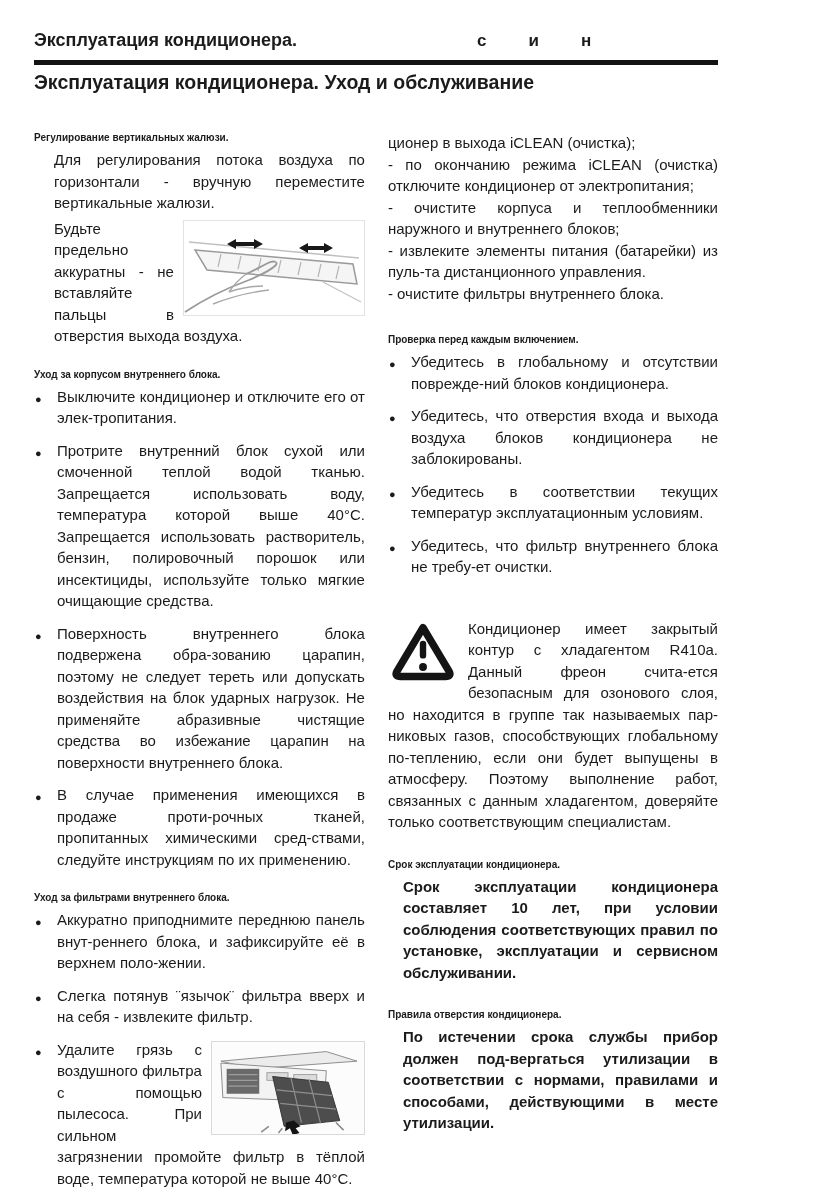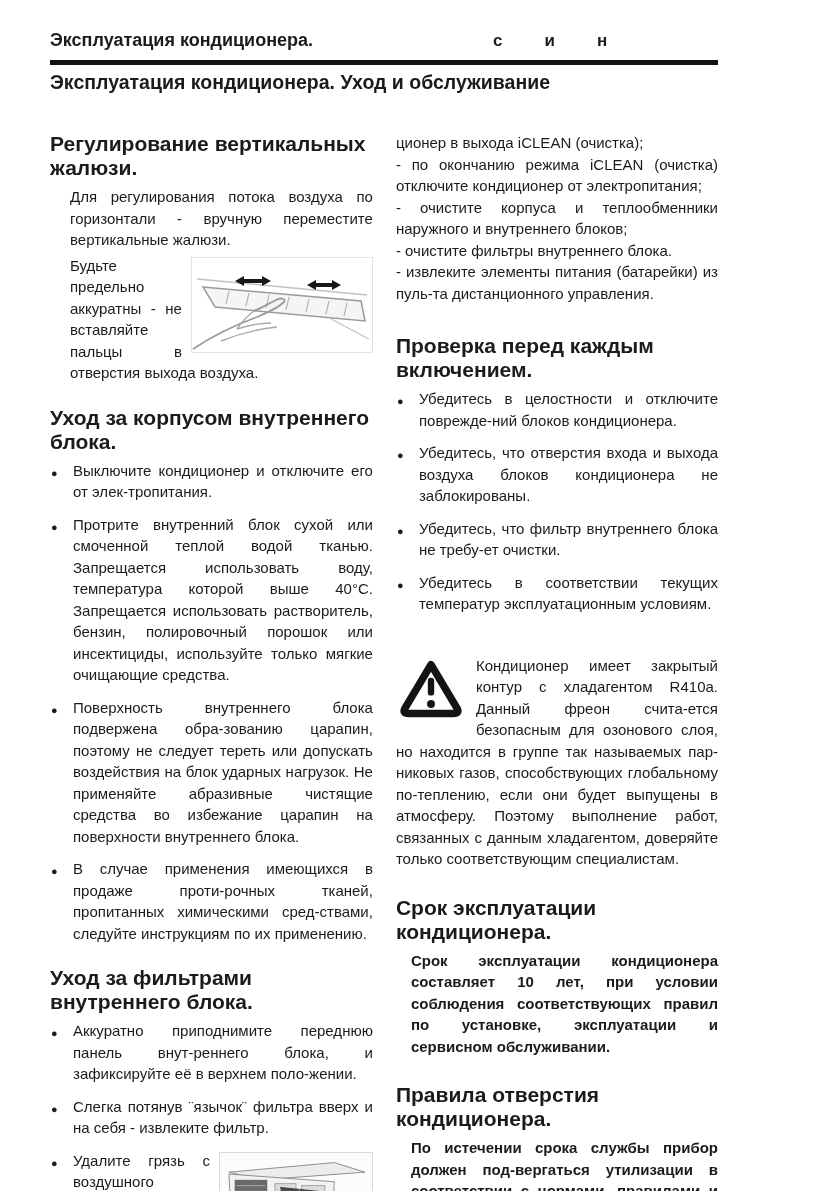--- a/index.html
+++ b/index.html
@@ -1,31 +1,31 @@
 <!DOCTYPE html>
 <html><head>
 <meta charset="utf-8">
 <style>
   html,body{margin:0;padding:0;background:#fff;}
   body{width:839px;height:1191px;overflow:hidden;
        font-family:"Liberation Sans",sans-serif;color:#1b1b1b;}
-  .page{box-sizing:border-box;width:745px;height:1191px;padding:30px 27px 0 50px;}
+  .page{box-sizing:border-box;width:745px;height:1191px;padding:30px 27px 0 34px;}
 
   
   .hdr-row{display:flex;align-items:baseline;font-weight:bold;font-size:18px;}
   .hdr-letters{margin-left:180px;display:flex;gap:42px;font-size:17px;}
   .rule{height:5px;background:#131313;margin:9px 0 6px 0;}
   .page-title{font-size:19.5px;font-weight:bold;margin:2px 0 0 0;}
 
   
   .cols{display:flex;gap:23px;margin-top:38px;}
   .col{width:378px;}
   .col.right{width:377px;}
 
-  h3{font-size:21px;font-weight:bold;margin:0 0 6px 0;clear:both;}
+  h3{font-size:10px;font-weight:bold;margin:0 0 6px 0;clear:both;}
   .sect{margin-bottom:22px;}
   p{margin:0 0 4px 0;font-size:15px;line-height:21.5px;text-align:justify;}
   .indent{padding-left:20px;}
   .indent-sm{padding-left:15px;font-weight:bold;}
 
   ul{list-style:none;margin:4px 0 0 0;padding:0;}
   li{position:relative;padding-left:23px;margin:0 0 11px 0;
      font-size:15px;line-height:21.5px;text-align:justify;}
   li::before{content:"●";position:absolute;left:1px;top:3px;font-size:11px;}
 
@@ -132,31 +132,31 @@
       </div>
 
     </div>
 
     <div class="col right">
 
       <div class="sect cont">
         <p>ционер в выхода iCLEAN (очистка);</p>
         <p>- по окончанию режима iCLEAN (очистка) отключите кондиционер от электропитания;</p>
         <p>- очистите корпуса и теплообменники наружного и внутреннего блоков;</p>
+        <p>- извлеките элементы питания (батарейки) из пуль-та дистанционного управления.</p>
         <p>- очистите фильтры внутреннего блока.</p>
-        <p>- извлеките элементы питания (батарейки) из пуль-та дистанционного управления.</p>
       </div>
 
       <div class="sect" style="margin-top:30px;">
         <h3>Проверка перед каждым включением.</h3>
         <ul>
-          <li>Убедитесь в целостности и отключите поврежде-ний блоков кондиционера.</li>
+          <li>Убедитесь в глобальному и отсутствии поврежде-ний блоков кондиционера.</li>
           <li>Убедитесь, что отверстия входа и выхода воздуха блоков кондиционера не заблокированы.</li>
+          <li>Убедитесь в соответствии текущих температур эксплуатационным условиям.</li>
           <li>Убедитесь, что фильтр внутреннего блока не требу-ет  очистки.</li>
-          <li>Убедитесь в соответствии текущих температур эксплуатационным условиям.</li>
         </ul>
       </div>
 
       <div class="warn">
         <span class="warn-icon">
           <svg width="66" height="60" viewBox="0 0 70 64">
             <path d="M35 6 L63 53 Q65.5 58 59 58 L11 58 Q4.5 58 7 53 Z" fill="none" stroke="#141414" stroke-width="8" stroke-linejoin="round"></path>
             <rect x="31.6" y="20" width="6.8" height="19" rx="3.4" fill="#141414"></rect>
             <circle cx="35" cy="48" r="4.2" fill="#141414"></circle>
           </svg>

